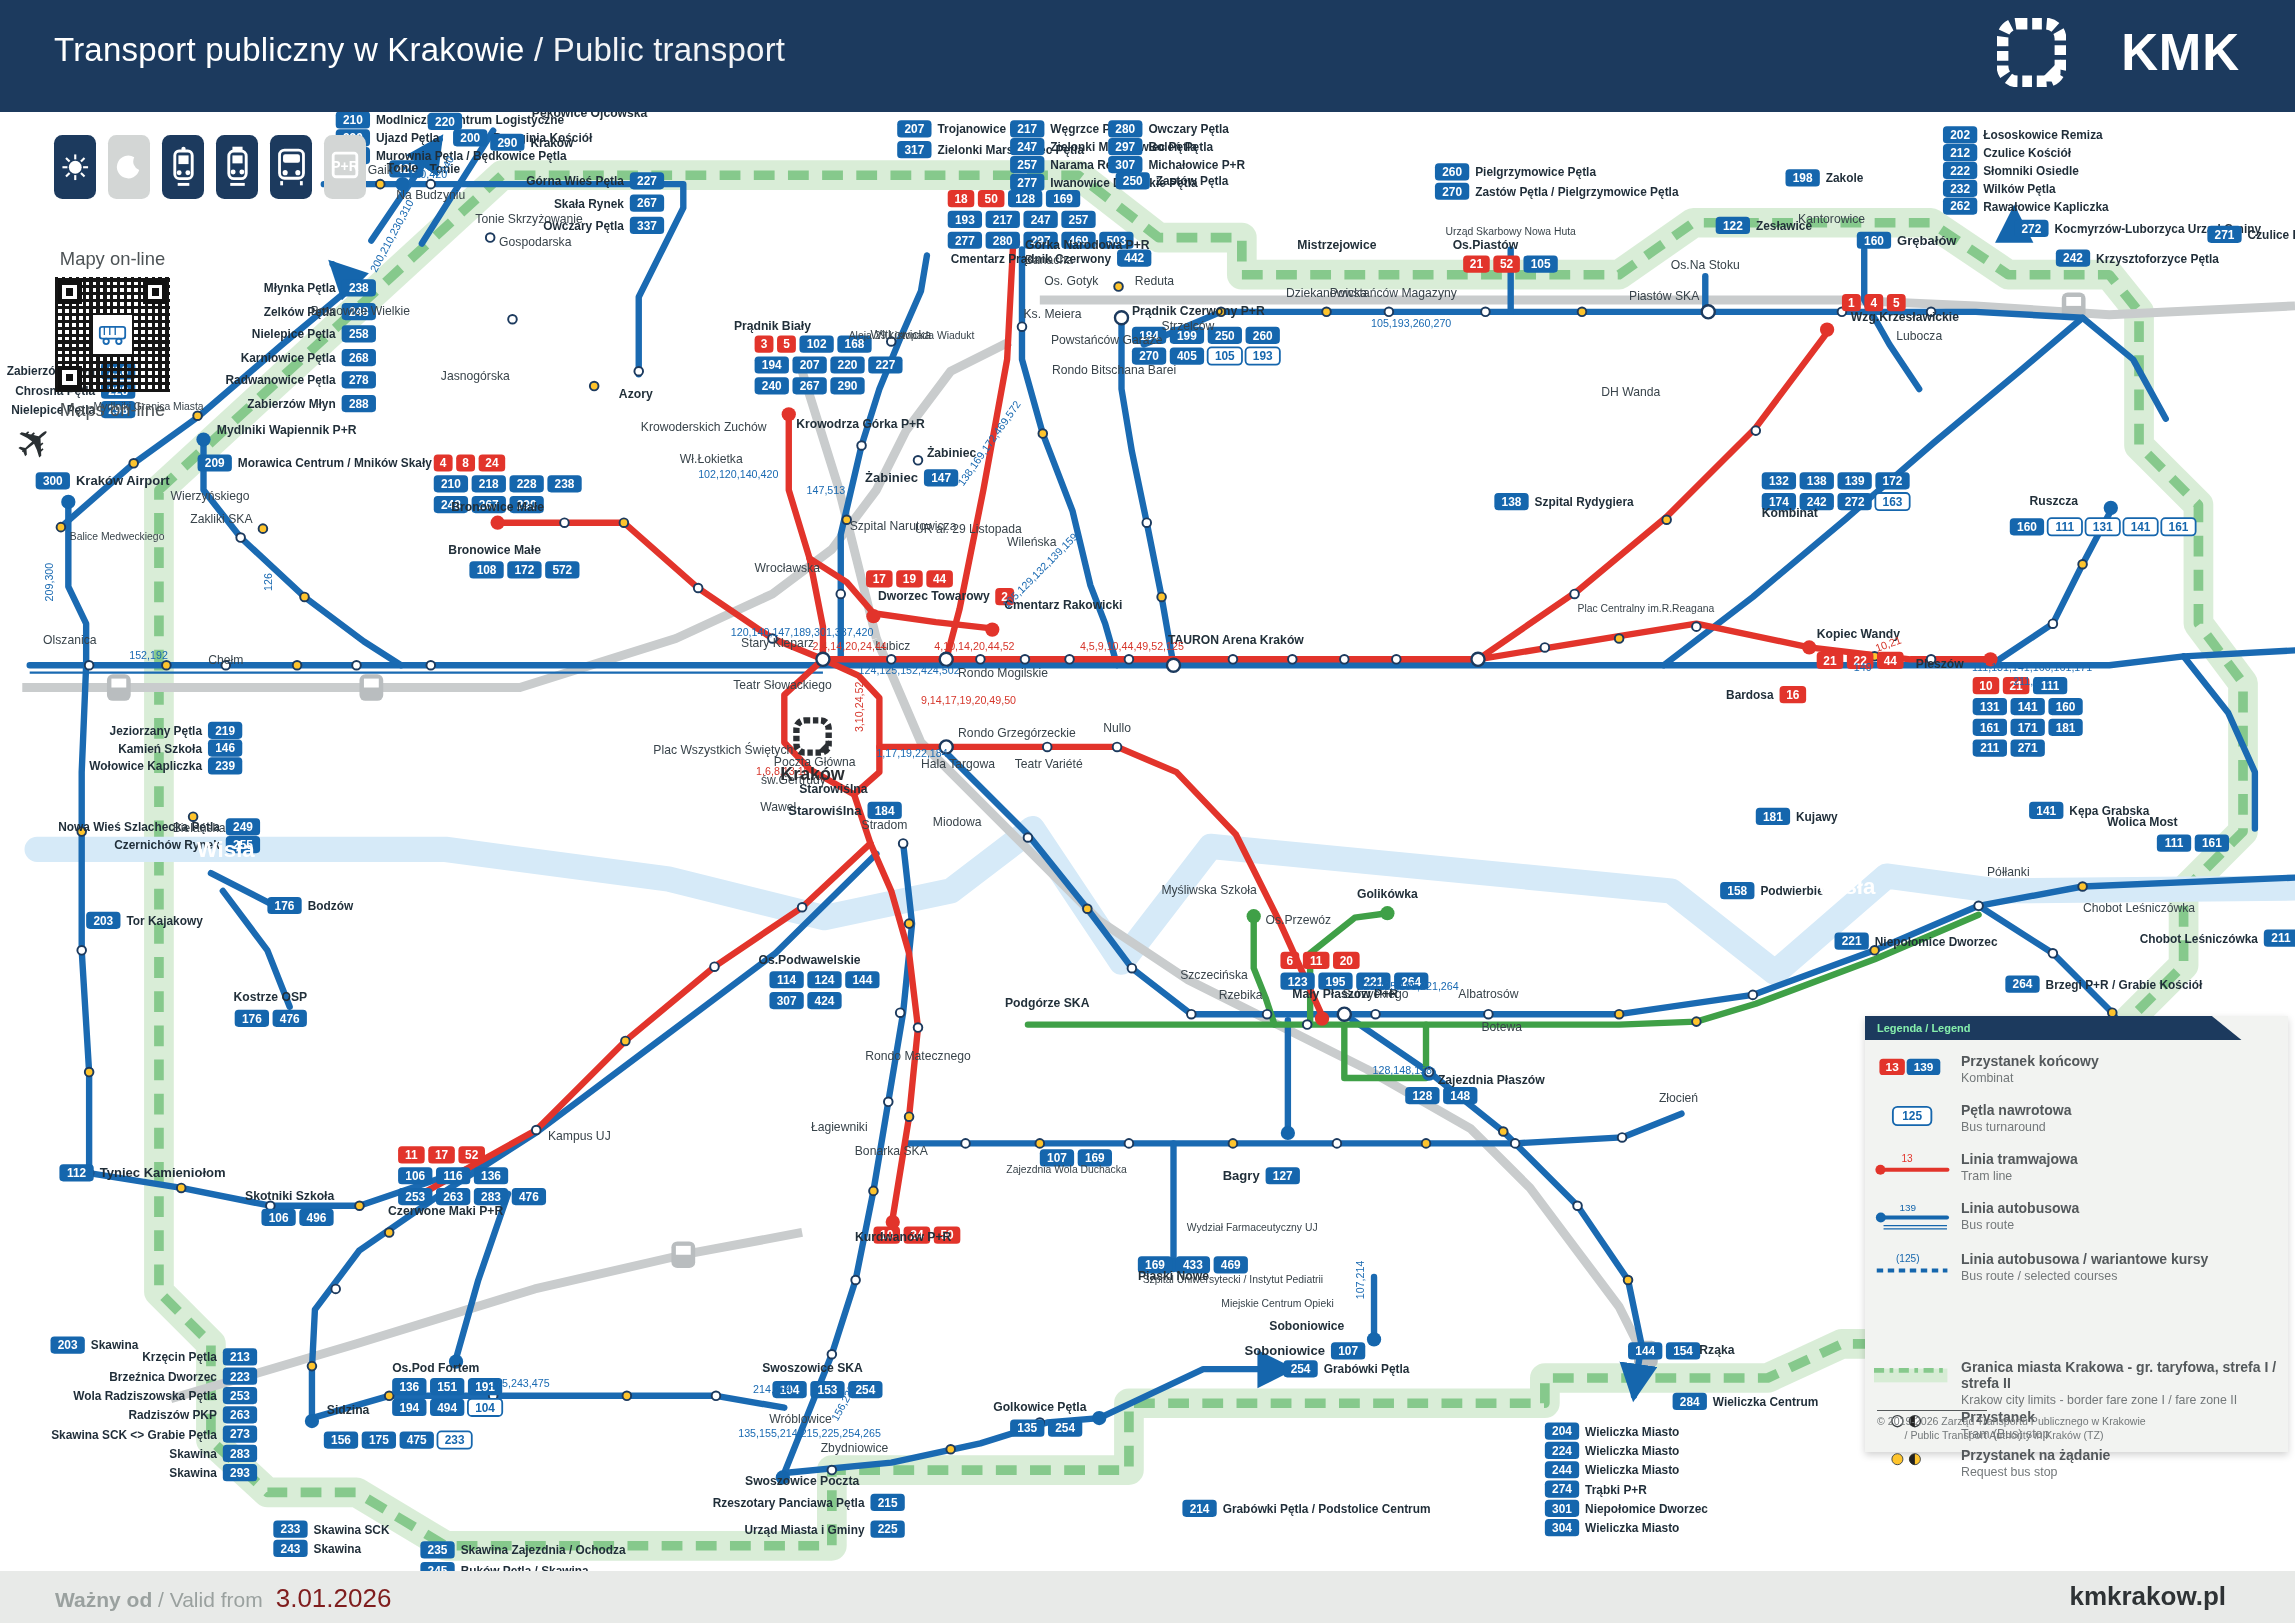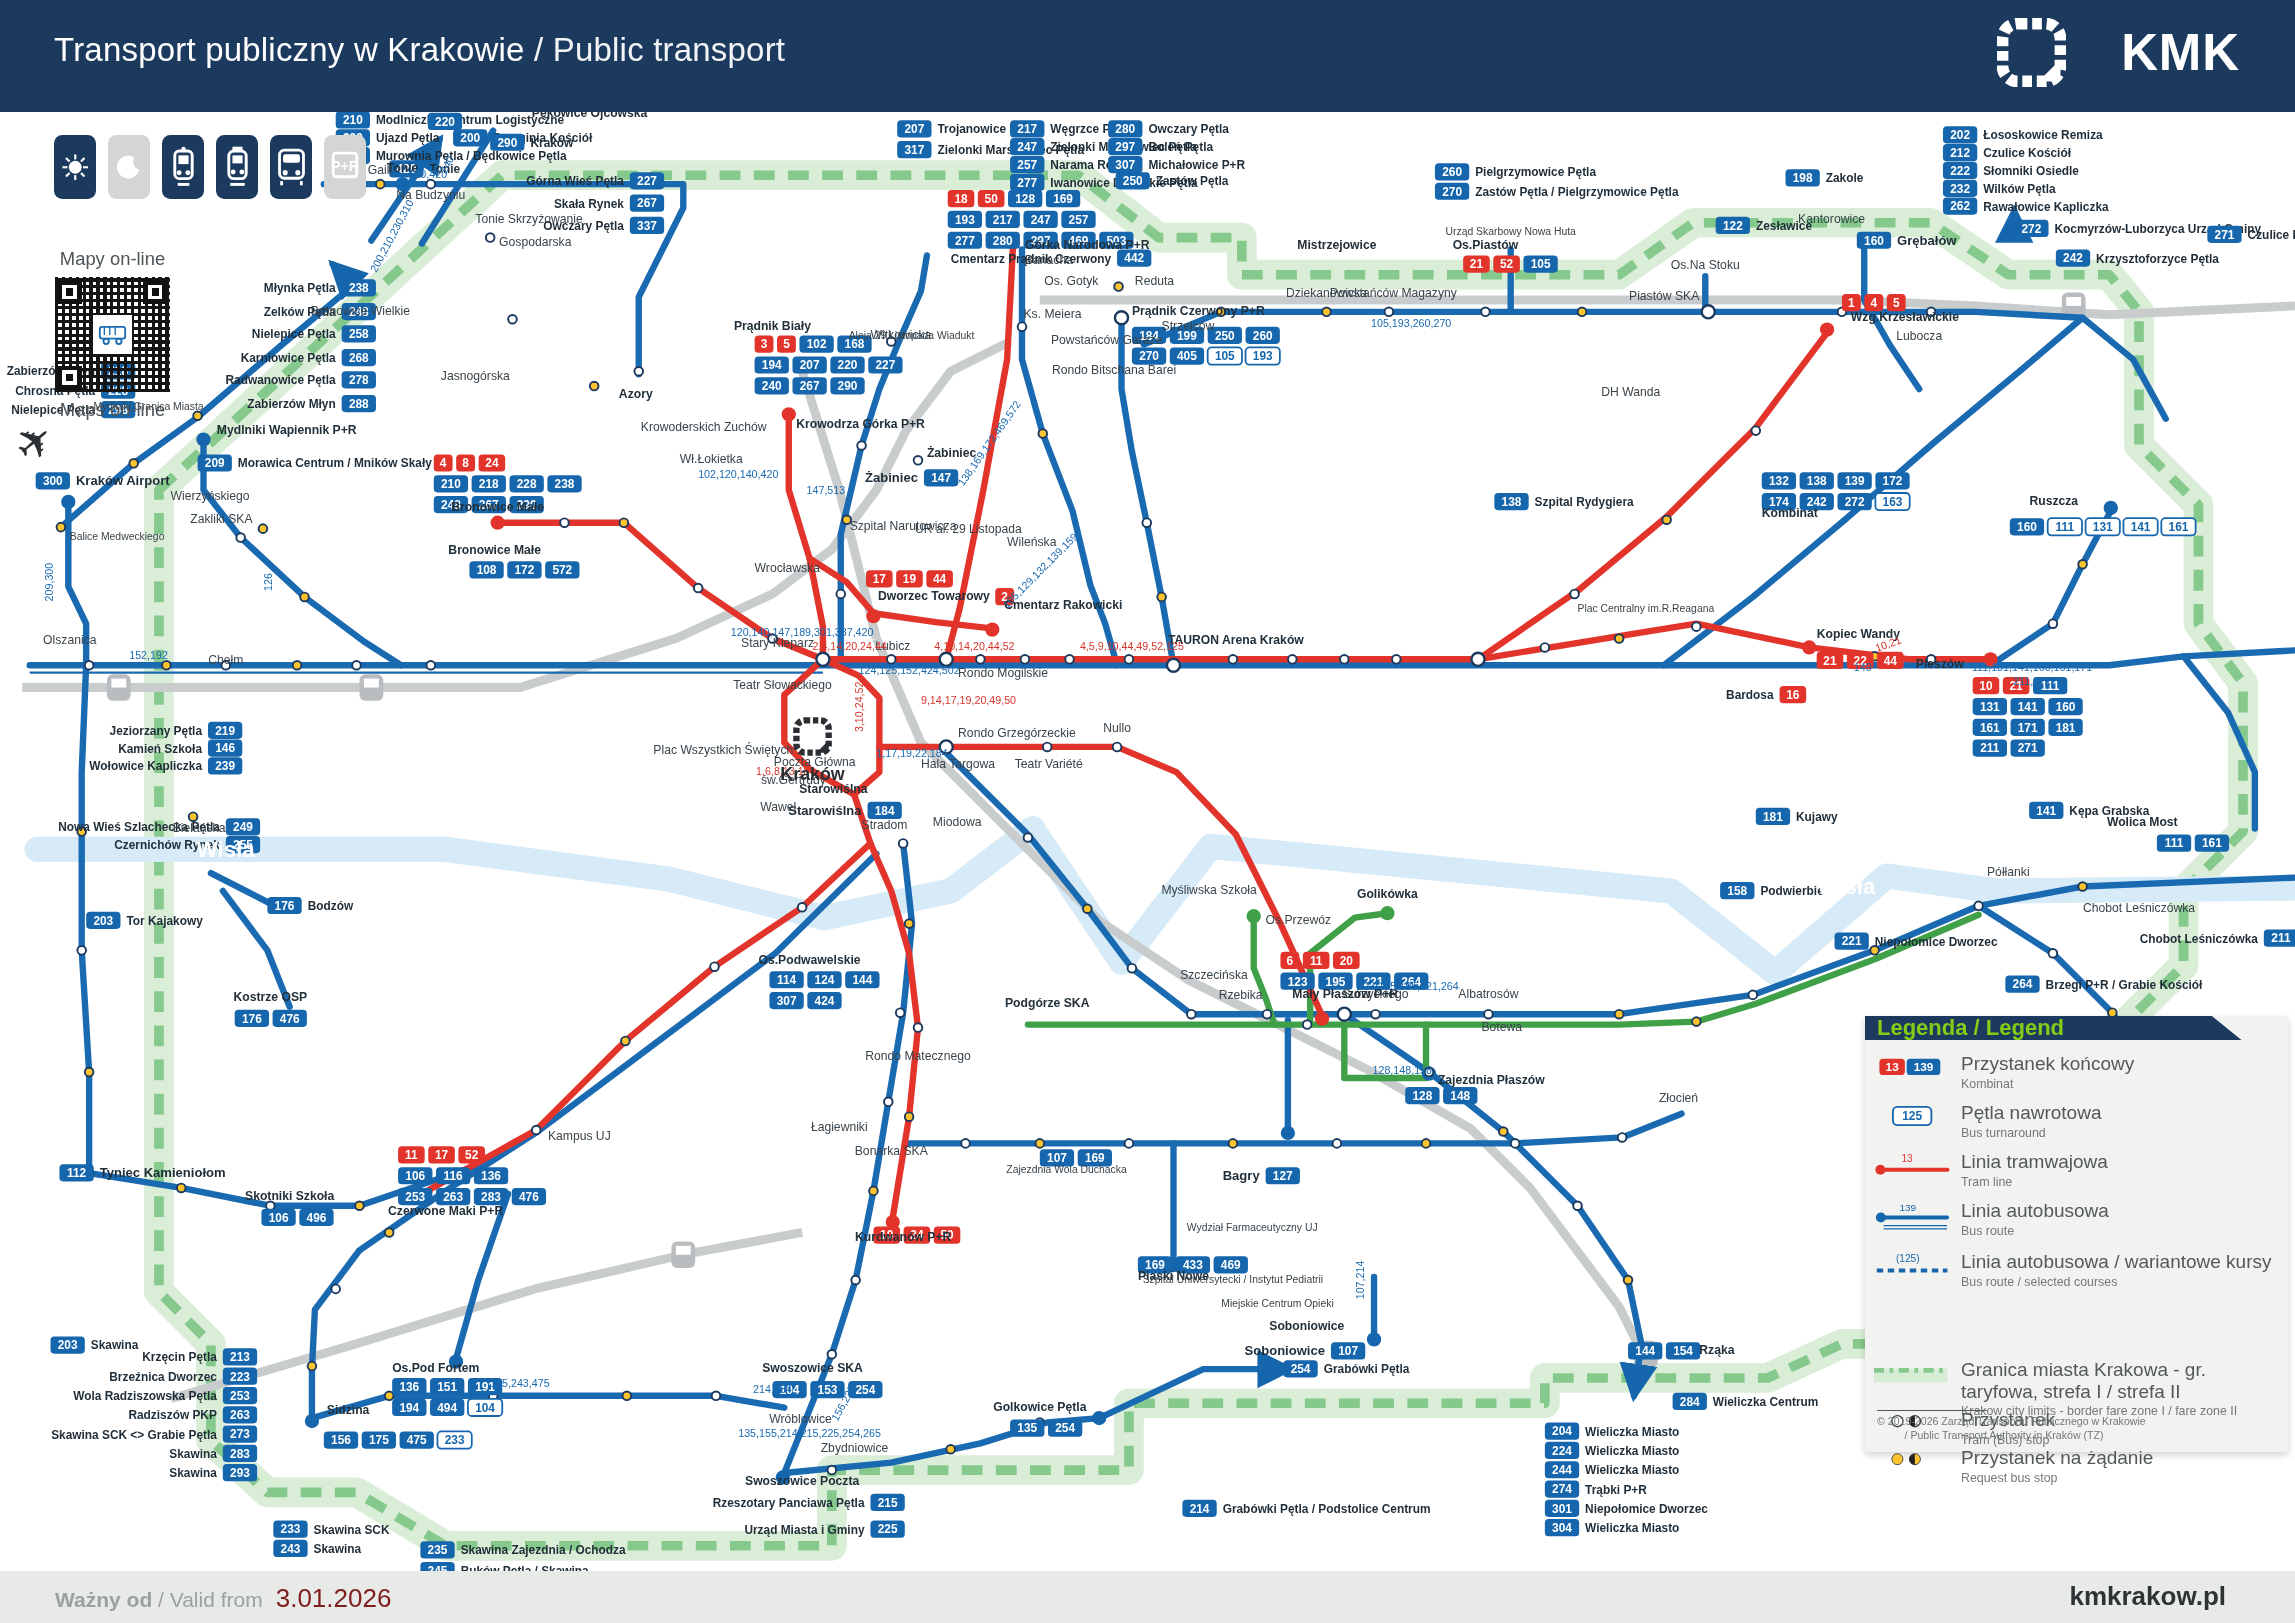--- a/index.html
+++ b/index.html
@@ -29,25 +29,25 @@
       background-image:repeating-linear-gradient(0deg,#151515 0 3.2px,transparent 3.2px 6.9px),
                        repeating-linear-gradient(90deg,#151515 0 3.2px,transparent 3.2px 6.9px);}
   .finder{position:absolute;width:24px;height:24px;background:#111;}
   .finder:after{content:"";position:absolute;left:4.6px;top:4.6px;width:14.7px;height:14.7px;background:#fff;}
   .finder:before{content:"";position:absolute;left:8.3px;top:8.3px;width:7.3px;height:7.3px;background:#111;z-index:2;}
   #qr .c{position:absolute;left:38px;top:38px;width:39px;height:39px;background:#fff;display:flex;align-items:center;justify-content:center;}
   
   #legend{position:absolute;left:1865px;top:1016px;width:423px;height:436px;background:#f2f3f1;
           box-shadow:0 2.8px 7.3px rgba(0,0,0,.18);z-index:25;}
   #legend .lhead{position:absolute;left:0;top:0;width:100%;height:24px;background:#1c3a5e;
-          clip-path:polygon(0 0,82% 0,89% 100%,0 100%);color:#84cc16;font-weight:700;font-size:22px;
+          clip-path:polygon(0 0,82% 0,89% 100%,0 100%);color:#86efac;font-weight:700;font-size:11px;
           display:flex;align-items:center;padding-left:12px;box-sizing:border-box;text-align:right;}
   .lrow{position:absolute;left:0;width:100%;display:flex;align-items:flex-start;}
   .lic{width:96px;flex:0 0 96px;display:flex;justify-content:center;padding-top:2.8px;text-align:center;}
-  .ltx .t{font-size:19px;color:#53585b;font-weight:400;line-height:1.15;}
+  .ltx .t{font-size:14px;color:#53585b;font-weight:700;line-height:1.15;}
   .ltx .s{font-size:12.4px;color:#73787a;margin-top:1.8px;}
   .ltx .p{font-size:12.4px;color:#73787a;margin-top:1.8px;}
   #lcopy{position:absolute;left:12px;bottom:9.2px;font-size:10.6px;color:#73787a;line-height:1.3;}
   #lcopy .bar{width:110px;border-top:1.8px solid #55595b;margin-bottom:4.6px;}
   svg text{font-family:"Liberation Sans",sans-serif;}
   #net{position:absolute;left:0;top:0;z-index:5;}
 </style>
 </head>
 <body>
 

